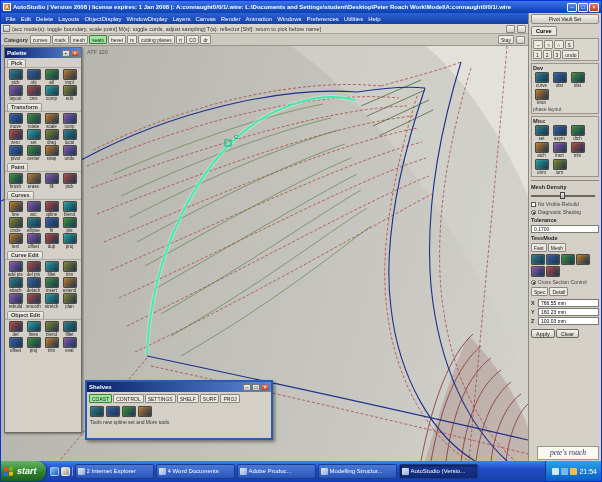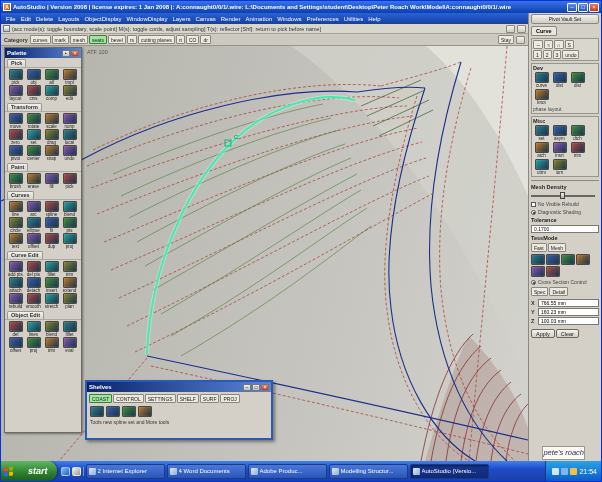--- a/index.html
+++ b/index.html
@@ -73,35 +73,35 @@
   .slider-thumb{position:absolute;top:0;width:5px;height:7px;background:linear-gradient(#f0efe9,#b8b5ac);border:1px solid #444;}
   .field{background:#fff;border:1px solid #7a7a72;font-size:5px;padding:0 2px;height:8px;line-height:7px;color:#111;}
   .coord-row{display:flex;align-items:center;gap:2px;margin-top:1px;}
   .coord-axis{font-size:5.5px;font-weight:bold;color:#333;width:5px;}
   .coord-val{background:#fff;border:1px solid #7a7a72;font-size:5px;padding:0 2px;height:8px;line-height:7px;flex:1;}
   .btn{background:linear-gradient(#f4f3ef,#d2cfc6);border:1px solid #6a6a62;font-size:5.5px;padding:0 4px;height:9px;border-radius:2px;line-height:8px;color:#222;}
   .divider{height:1px;background:#8a887f;margin:1px 0;}
 
   
   .taskbar{height:20px;background:linear-gradient(to bottom,#3c81f3,#1f4cc5 40%,#1941a5);display:flex;align-items:center;gap:2px;}
-  .start-btn{height:20px;background:linear-gradient(to bottom,#62b562,#2d7f2d 60%,#1f5e1f);border-radius:0 9px 9px 0;color:#fff;font-style:italic;font-weight:bold;font-size:9px;padding:0 9px 0 3px;display:flex;align-items:center;gap:15px;box-shadow:1px 0 2px rgba(0,0,0,.4);}
+  .start-btn{height:20px;background:linear-gradient(to bottom,#62b562,#2d7f2d 60%,#1f5e1f);border-radius:0 9px 9px 0;color:#fff;font-style:italic;font-weight:bold;font-size:9px;padding:0 9px 0 3px;display:flex;align-items:center;gap:4px;box-shadow:1px 0 2px rgba(0,0,0,.4);}
   .flag{width:9px;height:9px;display:grid;grid-template-columns:1fr 1fr;grid-template-rows:1fr 1fr;gap:1px;transform:skewY(-6deg);}
   .flag span{border-radius:1px;}
   .ql{display:flex;gap:2px;align-items:center;padding:0 2px;border-right:1px solid rgba(255,255,255,.4);}
   .ql-ico{width:9px;height:9px;border-radius:2px;border:1px solid rgba(255,255,255,.5);}
   .task-area{display:flex;gap:2px;flex:1;align-items:center;overflow:hidden;}
   .task-btn{width:79px;height:15px;background:linear-gradient(to bottom,#4a78d8,#2a56b8);border:1px solid #1a3a8a;border-radius:2px;display:flex;align-items:center;gap:2px;padding:0 2px;overflow:hidden;}
   .task-btn.active{background:linear-gradient(to bottom,#17368f,#0f2a75);box-shadow:inset 1px 1px 2px rgba(0,0,0,.5);}
   .tb-ic{width:7px;height:7px;background:linear-gradient(135deg,#e8e6df,#8ab0e8);border-radius:1px;flex:none;}
   .tb-label{color:#fff;font-size:6px;white-space:nowrap;overflow:hidden;}
   .tray{margin-left:auto;height:20px;background:linear-gradient(to bottom,#2aa3e8,#0b5cc4);border-left:1px solid #0a3a8a;display:flex;align-items:center;gap:2px;padding:0 4px 0 6px;}
   .tray-ico{width:7px;height:7px;border-radius:1px;}
   .tray-time{color:#fff;font-size:7px;}
 
-  .watermark{position:absolute;right:16px;bottom:21px;background:#fbfaf2;border:1px solid #9a978e;font-family:Liberation Sans, sans-serif;font-style:italic;font-size:7.5px;color:#2a2a6a;padding:0 0;line-height:12px;}
+  .watermark{position:absolute;right:2px;bottom:21px;background:#fbfaf2;border:1px solid #9a978e;font-family:Liberation Serif, serif;font-style:italic;font-size:7.5px;color:#2a2a6a;padding:0 12px;line-height:12px;}
 </style>
 </head>
 <body>
 
 <div class="screen">
 
   <div class="titlebar">
     <div class="app-ico">A</div>
     <div class="title-text">AutoStudio | Version 2008 | license expires: 1 Jan 2008 |: A:connaught0/0/1/.wire: L:\Documents and Settings\student\Desktop\Peter Roach Work\Model\A:connaught0/0/1/.wire</div>
     <div class="win-btns">

